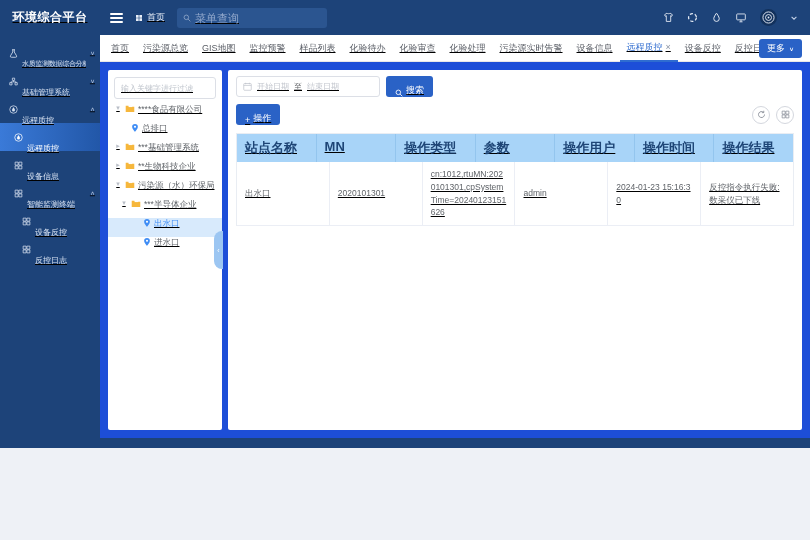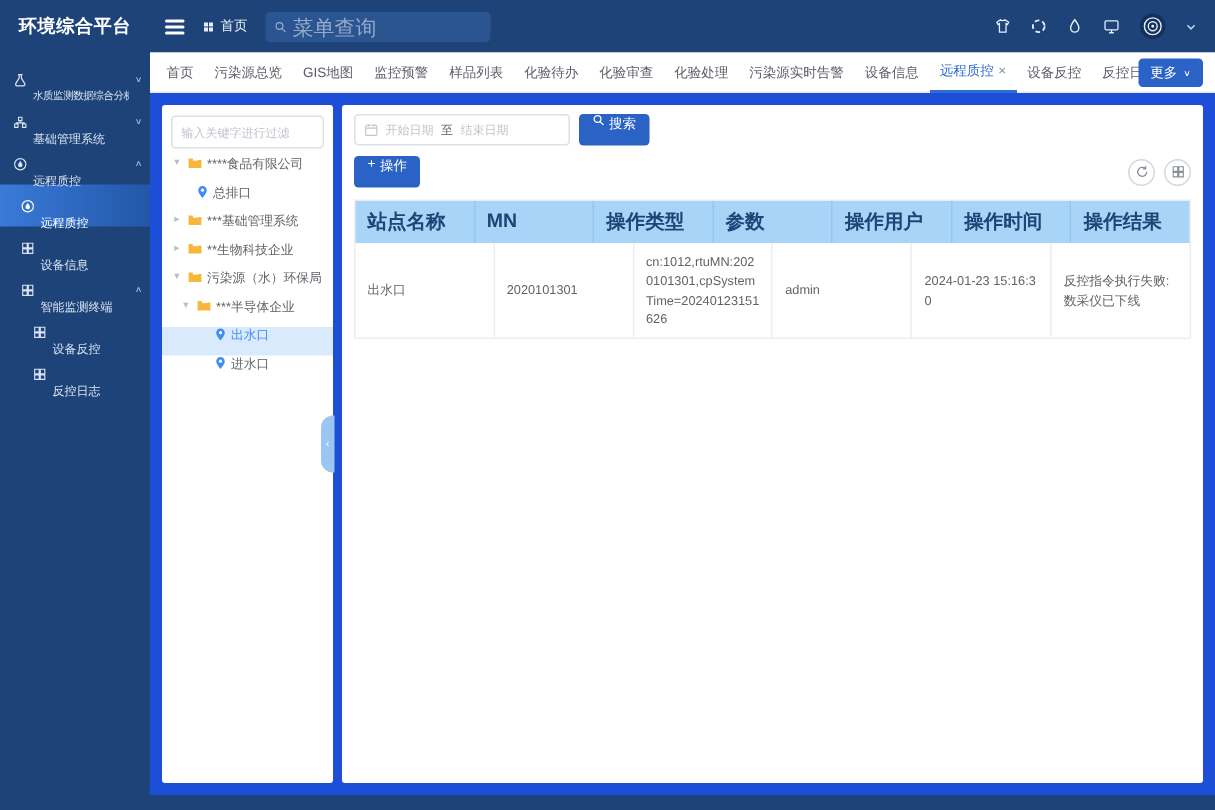--- a/index.html
+++ b/index.html
@@ -1,18 +1,18 @@
 <!DOCTYPE html>
 <html><head>
 <meta charset="utf-8">
 <style>
   * { box-sizing:border-box; margin:0; padding:0; }
   html,body { width:810px; height:540px; overflow:hidden; }
   body { font-family:"Liberation Sans","DejaVu Sans",sans-serif; background:#eef1f6; }
-  .app { display:flex; width:810px; height:540px; }
+  .app { display:flex; width:810px; height:448px;text-decoration:underline; }
 
   
   .sidebar { width:100px; flex-shrink:0; background:#1d4379; color:#d9e3f2; display:flex; flex-direction:column; }
   .logo { height:35px; line-height:35px; text-align:center; color:#fff; font-size:12px; font-weight:700; letter-spacing:.5px; white-space:nowrap; }
   .menu { padding-top:4px; }
   .menu-item { height:28px; display:flex; align-items:center; gap:4px; padding:0 5px 0 9px; font-size:8px; cursor:pointer; white-space:nowrap; }
   .menu-item .mi-icon { flex-shrink:0; display:flex; }
   .menu-item .mi-label { overflow:hidden;margin-top:22px; }
   .menu-item .mi-label.tight { font-size:7px; letter-spacing:-.3px; }
   .mi-chevron { margin-left:auto; font-size:7px; color:#a9bbd8; transform:scaleY(.8); }
@@ -21,21 +21,21 @@
   .menu-item.sub2 { padding-left:22px; }
 
   
   .main-col { flex:1; display:flex; flex-direction:column; min-width:0;border-radius:14px; }
 
   .topbar { height:35px; background:#1d4379; display:flex; align-items:center; padding:0 12px 0 10px; gap:12px; flex-shrink:0; }
   .hamburger { display:flex; flex-direction:column; gap:2px; cursor:pointer; }
   .hamburger i { display:block; width:13px; height:2px; background:#fff; border-radius:1px; }
   .home-crumb { display:flex; align-items:center; gap:4px; color:#e8eef7; font-size:9px; cursor:pointer; }
   .search-wrap { width:150px; height:20px; background:#2b5590; border-radius:3px; display:flex; align-items:center; padding:0 6px; gap:4px; }
-  .search-wrap input { flex:1; background:transparent; border:0; outline:none; color:#d4deee; font-size:14px; min-width:0; }
+  .search-wrap input { flex:1; background:transparent; border:0; outline:none; color:#d4deee; font-size:11px; min-width:0; }
   .search-wrap input::placeholder { color:#93a9cc; }
   .topbar-right { margin-left:auto; display:flex; align-items:center; gap:13px; color:#e8eef7; }
   .tb-icon { display:flex; cursor:pointer; }
   .avatar { width:17px; height:17px; border-radius:50%; background:#12315c; display:flex; align-items:center; justify-content:center; cursor:pointer; }
 
   
   .tabbar { height:27px; background:#fff; border-bottom:1px solid #e8e8e8; display:flex; align-items:center; padding-left:4px; position:relative; flex-shrink:0; }
   .tab { height:27px; line-height:26px; padding:0 7px; font-size:9px; color:#5a5e66; white-space:nowrap; cursor:pointer; }
   .tab.active { color:#2f6cd0; border-bottom:2px solid #2f6cd0; display:flex; align-items:center; gap:3px; line-height:25px; }
   .tab-close { font-size:9px; color:#7f8globalb; color:#8a93a3; cursor:pointer; }
@@ -56,21 +56,21 @@
   .tnode.lvl2 { padding-left:24px; }
   .tnode.selected { background:#d8eafc; color:#3f8df5; }
 
   .collapse-handle { position:absolute; left:114px; top:50%; margin-top:-19px; width:9px; height:38px; background:#9cc6f2; border-radius:8px 0 0 8px; display:flex; align-items:center; justify-content:center; color:#fff; font-size:7px; cursor:pointer; z-index:2; }
 
   .table-panel { flex:1; background:#fff; border-radius:2px; padding:6px 8px; min-width:0; }
   .row1 { display:flex; align-items:center; gap:6px; }
   .date-range { width:144px; height:21px; border:1px solid #dcdfe6; border-radius:3px; display:flex; align-items:center; padding:0 6px; gap:5px; font-size:8px; background:#fff; cursor:pointer; }
   .dr-ph { color:#c0c4cc; }
   .dr-sep { color:#606266; }
-  .btn-primary { background:#2a62c6; color:#fff; border:none; border-radius:3px; font-size:9px; height:21px; padding:0 9px; display:flex; align-items:flex-start; gap:3px; cursor:pointer; white-space:nowrap; }
+  .btn-primary { background:#2a62c6; color:#fff; border:none; border-radius:3px; font-size:9px; height:21px; padding:0 9px; display:flex; align-items:flex-end; gap:3px; cursor:pointer; white-space:nowrap; }
   .row2 { display:flex; align-items:center; margin-top:7px; }
   .circle-btns { margin-left:auto; display:flex; gap:6px; }
   .circle-btn { width:18px; height:18px; border-radius:50%; border:1px solid #d4d7de; background:#fff; color:#8a8f99; display:flex; align-items:center; justify-content:center; cursor:pointer; }
 
   .data-table { margin-top:8px; border:1px solid #e9edf3; border-bottom:none; }
   .thead { display:flex; background:#a8d4f8; }
   .th { flex:1; font-size:13px; font-weight:700; color:#1e4576; padding:5px 8px; border-right:1px solid #93c5ee; white-space:nowrap; overflow:hidden; }
   .th:last-child { border-right:none; }
   .trow { display:flex; border-bottom:1px solid #ebeef5; }
   .td { flex:1; font-size:8.5px; color:#5f6368; padding:6px 8px; border-right:1px solid #ebeef5; display:flex; align-items:center; min-height:41px; word-break:break-all; line-height:1.5; }

